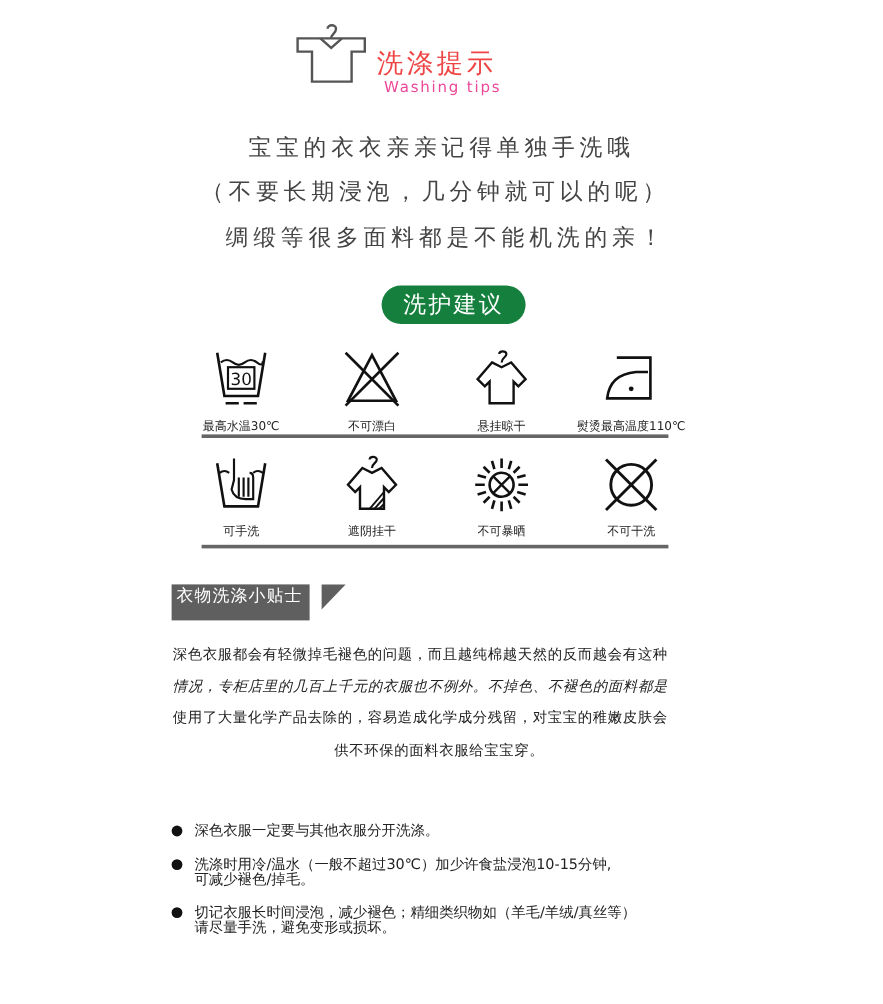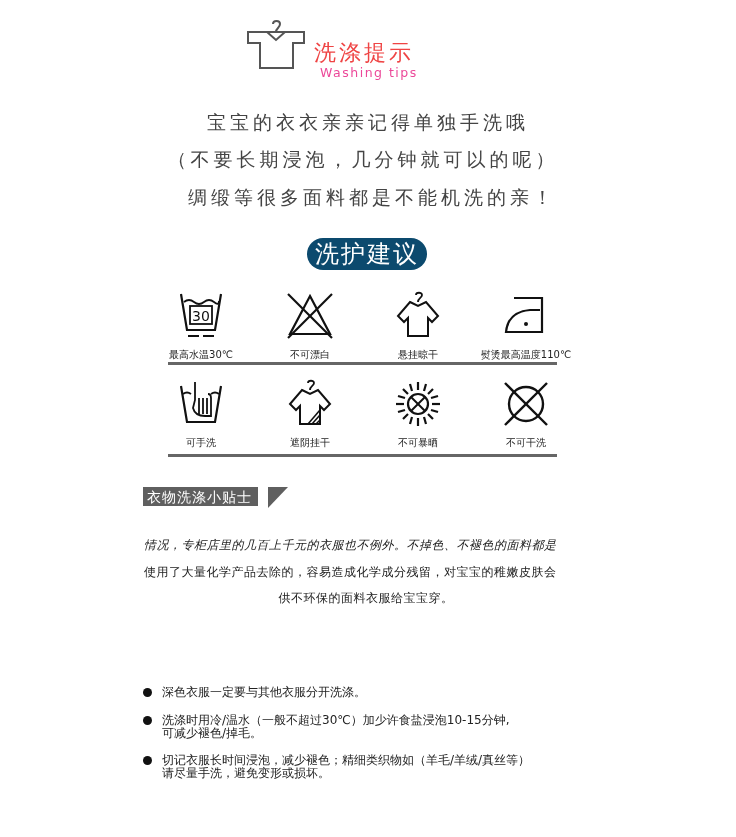--- a/index.html
+++ b/index.html
@@ -16,34 +16,34 @@
     .hdr-sub { left: 320px; top: 65px; font-size: 12.5px; letter-spacing: 1.5px; color: #ec4899; white-space: nowrap; }
 
     
     .intro { left: 0; width: 736px; text-align: center; font-size: 19px; letter-spacing: 4px; color: #444; white-space: nowrap; }
     .intro1 { top: 110px; }
     .intro2 { top: 147px; left: -5px; }
     .intro3 { top: 185px; left: 4px; }
 
     
     .pill {
-      left: 307px; top: 238px; width: 120px; height: 32px; border-radius: 16px;
-      background: #0c4a6e; color: #fff; font-size: 24px; letter-spacing: 2px;
+      left: 318px; top: 238px; width: 120px; height: 32px; border-radius: 16px;
+      background: #15803d; color: #fff; font-size: 19px; letter-spacing: 2px;
       display: flex; align-items: center; justify-content: center;
     }
 
     
     .care-cell { width: 110px; text-align: center; }
     .care-icon { width: 52px; height: 52px; margin: 0 auto; display: block; }
     .care-label { font-size: 10px; color: #222; margin-top: 6px; white-space: nowrap; }
     .divider { height: 3px; background: #666; }
 
     
     .tag {
-      left: 143px; top: 487px; height: 19px; background: #5f5f5f; color: #fff;
+      left: 143px; top: 487px; height: 30px; background: #5f5f5f; color: #fff;
       font-size: 14px; letter-spacing: 1px; padding: 0 6px 0 4px; line-height: 21px;
       white-space: nowrap;
     }
     .tag-tail { left: 268px; top: 487px; width: 0; height: 0;
       border-left: 20px solid #5f5f5f; border-bottom: 21px solid transparent; }
 
     
     .para {
       left: 144px; top: 532px; width: 444px; font-size: 12px; line-height: 26.5px;
       color: #222; letter-spacing: 0.5px;
@@ -164,20 +164,21 @@
   </svg>
   <div class="care-label">不可干洗</div>
 </div>
 
 <div class="abs divider" style="left:168px; top:454px; width:389px;"></div>
 
 <div class="abs tag">衣物洗涤小贴士</div>
 <div class="abs tag-tail"></div>
 
 <div class="abs para">
+  <span style="display:block; white-space:nowrap;">深色衣服都会有轻微掉毛褪色的问题，而且越纯棉越天然的反而越会有这种</span>
   <span style="display:block; white-space:nowrap;font-style:italic;">情况，专柜店里的几百上千元的衣服也不例外。不掉色、不褪色的面料都是</span>
   <span style="display:block; white-space:nowrap;">使用了大量化学产品去除的，容易造成化学成分残留，对宝宝的稚嫩皮肤会</span>
   <span class="last">供不环保的面料衣服给宝宝穿。</span>
 </div>
 
 <div class="abs bullet" style="top:686px;">
   <span class="dot"></span>
   <span class="txt">深色衣服一定要与其他衣服分开洗涤。</span>
 </div>
 <div class="abs bullet" style="top:714px;">

